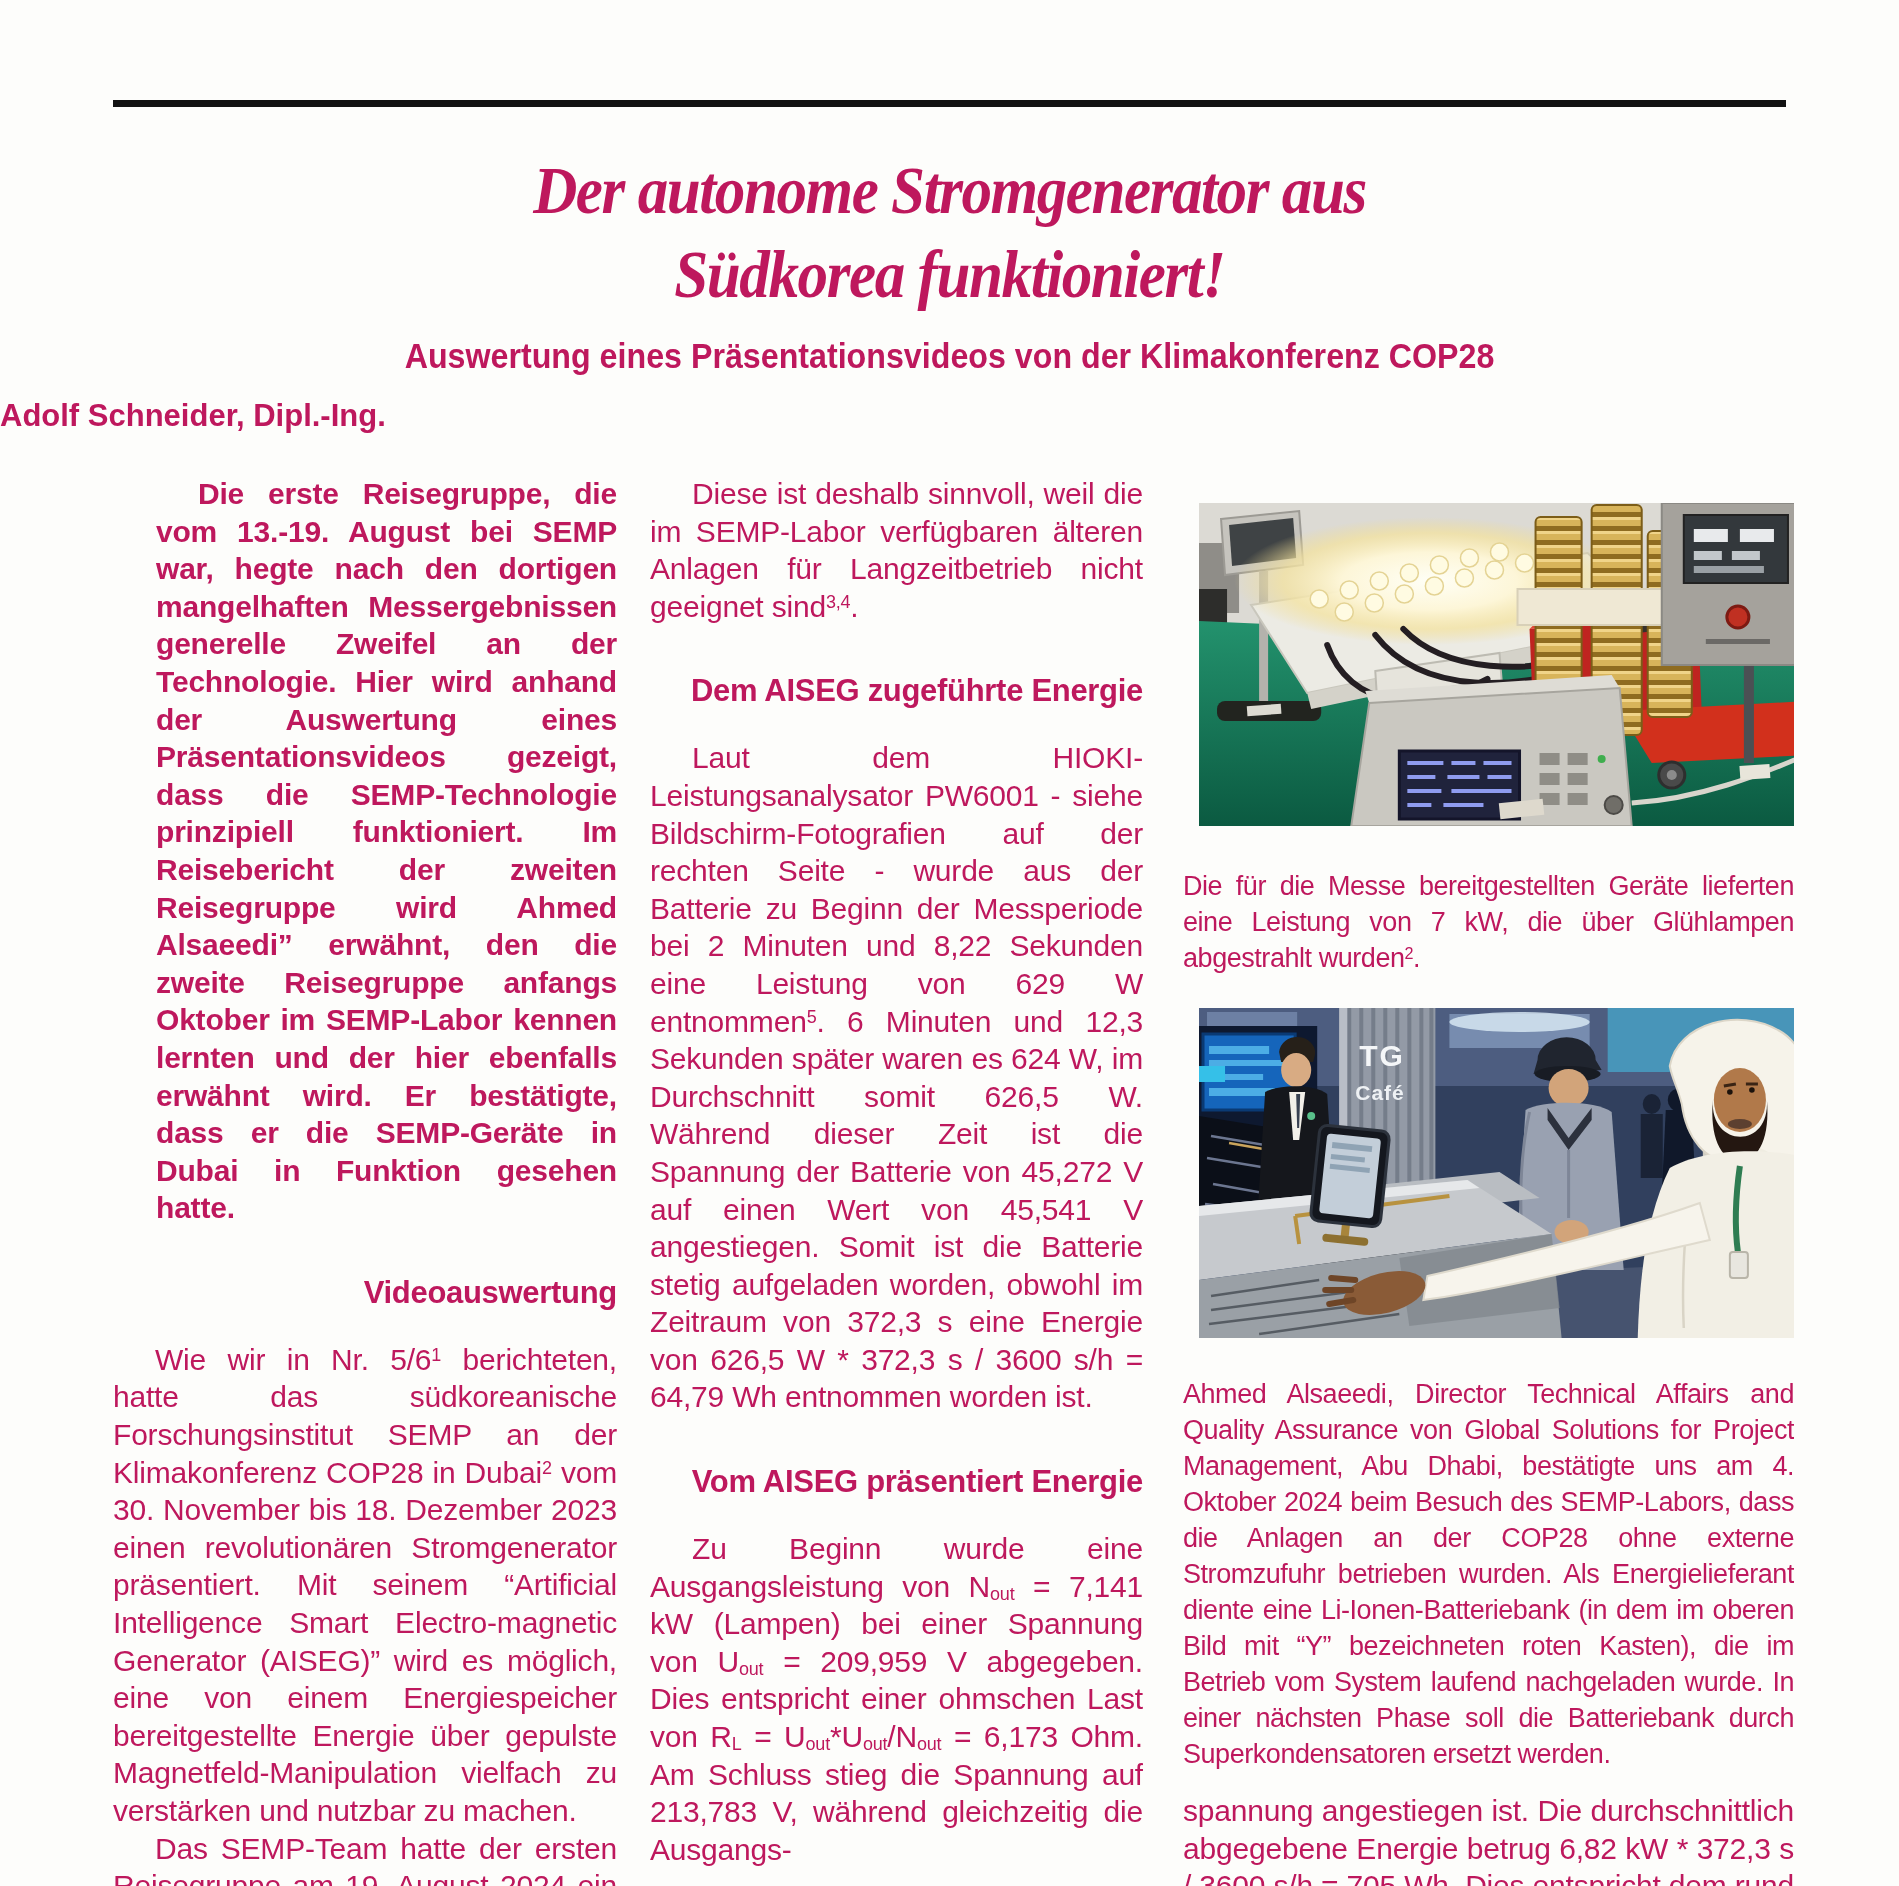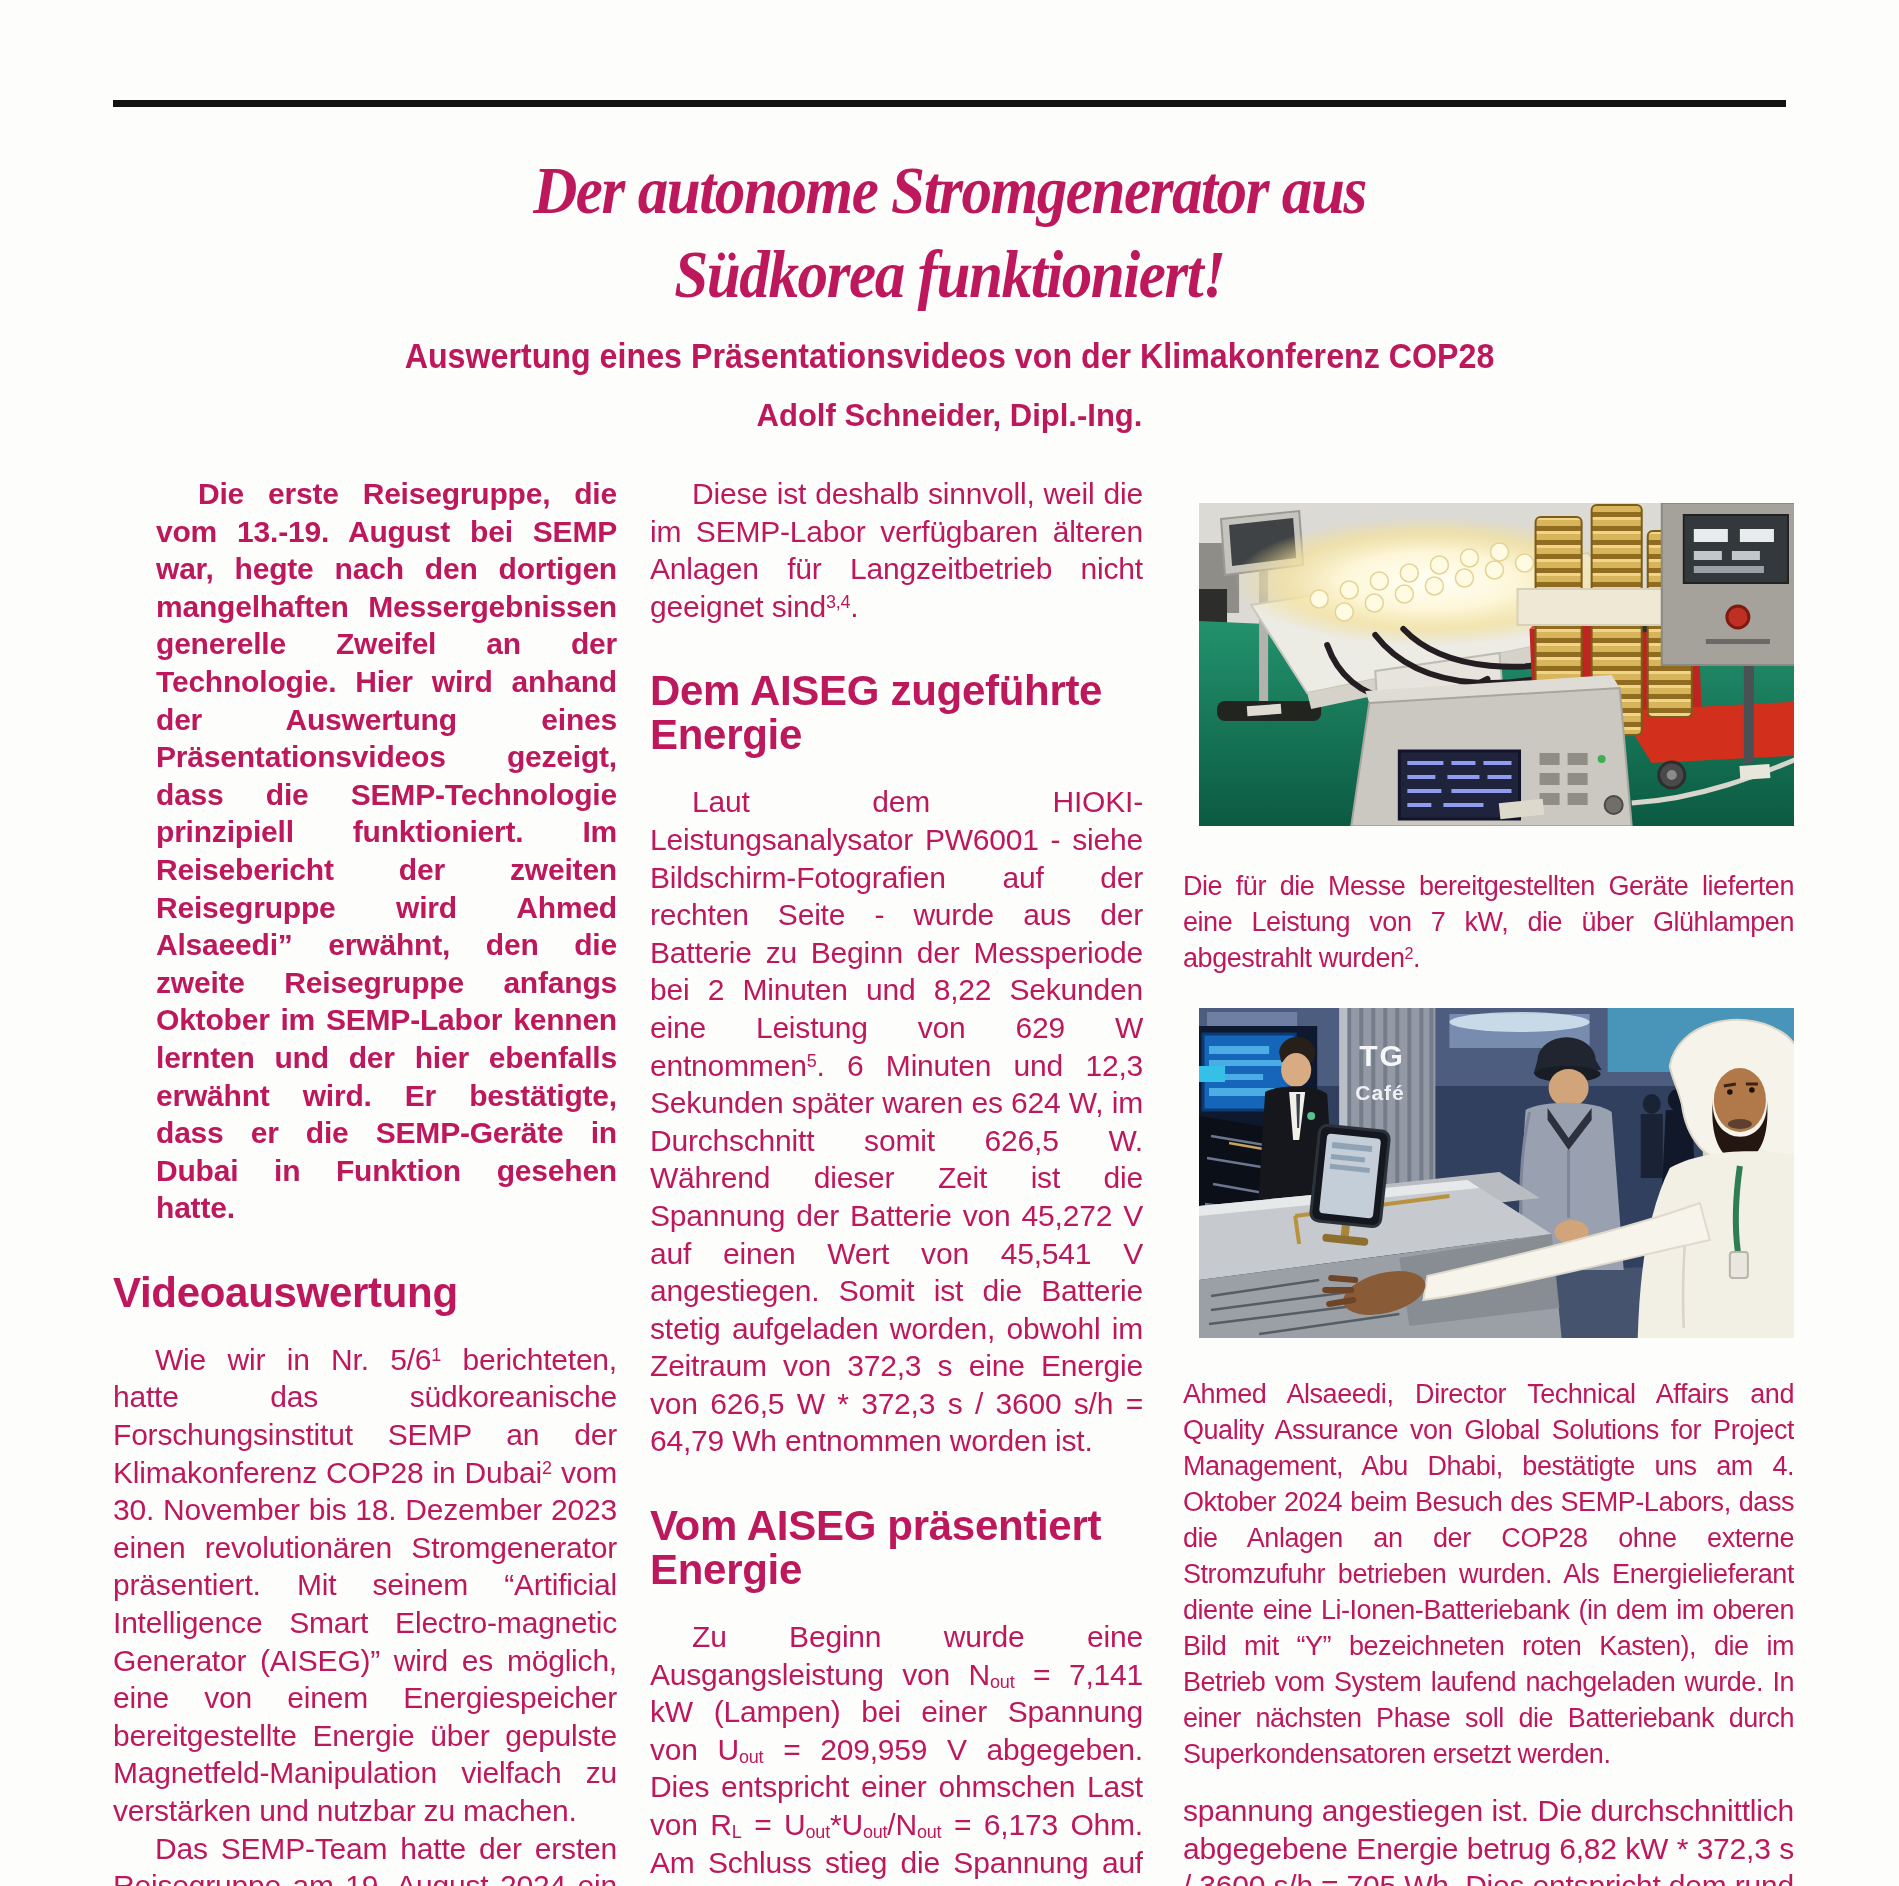--- a/index.html
+++ b/index.html
@@ -12,30 +12,30 @@
     position:absolute;left:0;top:148px;width:100%;text-align:center;
     font-family:"Liberation Serif",serif;font-style:italic;font-weight:bold;
     font-size:63px;line-height:78px;letter-spacing:-1.5px;
     transform:scale(0.97,1.08);transform-origin:top center;
   }
   .subtitle{
     position:absolute;left:0;top:336px;width:100%;text-align:center;
     font-weight:bold;font-size:35px;line-height:40px;
     transform:scaleX(0.92);transform-origin:center;
   }
-  .author{position:absolute;left:0;top:398px;width:100%;text-align:center;font-weight:bold;font-size:31px;}
+  .author{position:absolute;left:0;top:398px;width:100%;font-weight:bold;font-size:31px;}
   .col{position:absolute;top:475px;height:1411px;overflow:hidden;text-align:justify;}
   .col1{left:113px;width:504px;}
   .col2{left:650px;width:493px;}
   .col3{left:1183px;width:611px;}
   .body{margin:0;font-size:30px;line-height:37.6px;text-indent:42px;letter-spacing:-0.2px;}
   .lead{font-weight:bold;margin-left:43px;}
   .heading{
-    margin:44px 0 26px 0;font-size:42px;line-height:44px;font-weight:bold;
-    text-align:left;text-indent:0;letter-spacing:-0.3px;
+    margin:44px 0 26px 0;font-size:31px;line-height:44px;font-weight:bold;
+    text-align:right;text-indent:0;letter-spacing:-0.3px;
   }
   .caption{margin:26px 0 0 0;font-size:27px;line-height:36px;text-indent:0;letter-spacing:-0.45px;}
   .cap2{margin-top:22px;}
   .cont{margin-top:20px;text-indent:0;}
   sup{font-size:60%;line-height:0;position:relative;vertical-align:baseline;top:-0.5em;}
   sub{font-size:60%;line-height:0;position:relative;vertical-align:baseline;top:0.18em;}
   figure{margin:0;padding:16px;}
   .photo{display:block;}
   .photo1{margin-top:12px;width:611px;height:323px;}
   .photo2{margin-top:16px;width:611px;height:330px;}

